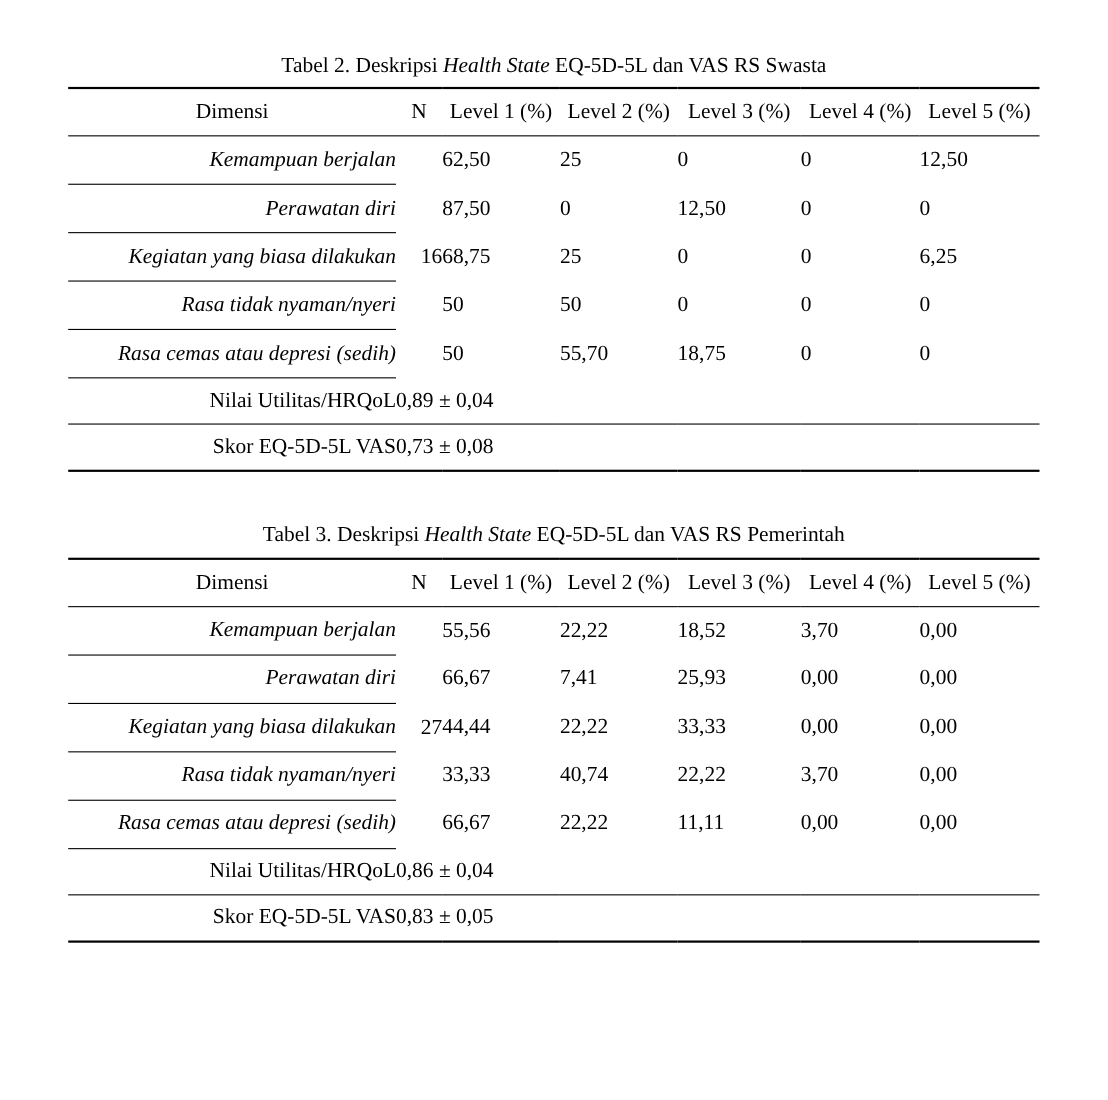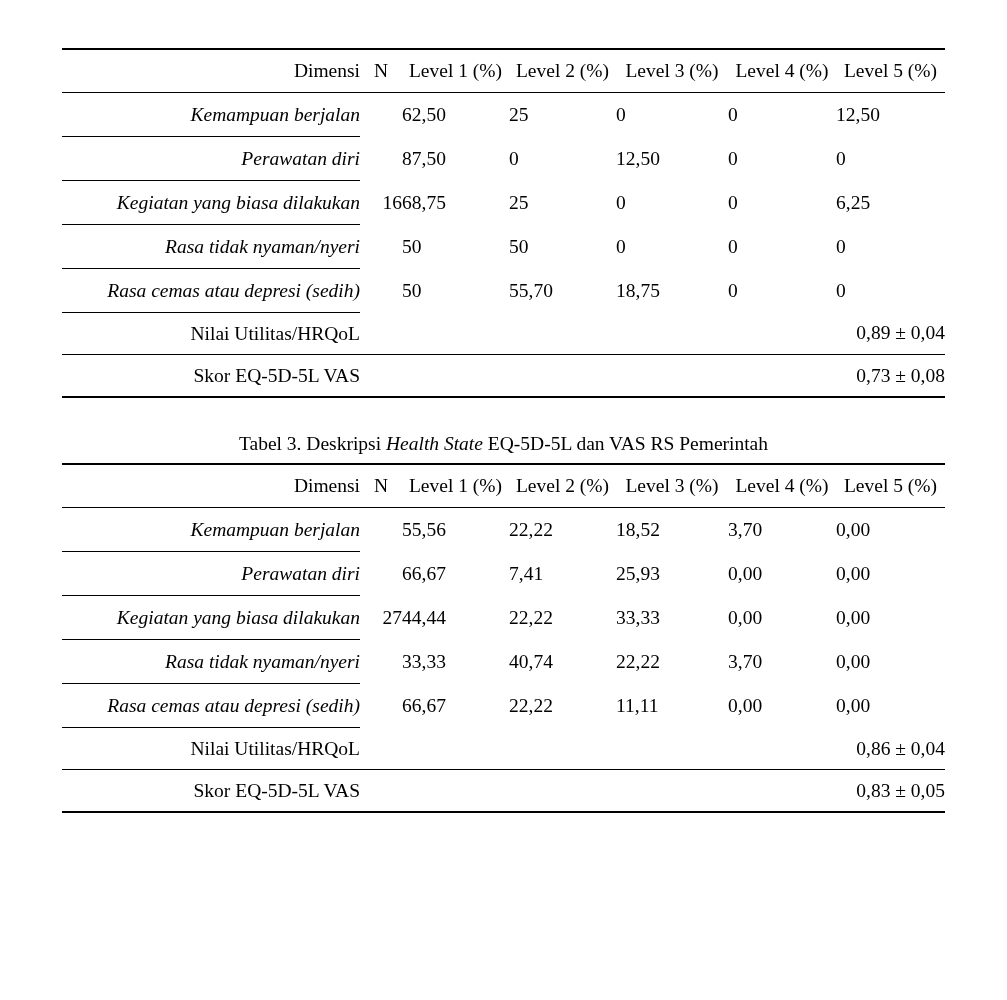--- a/index.html
+++ b/index.html
@@ -19,21 +19,21 @@
     width: 1007px;
     height: 1000px;
     box-sizing: border-box;
     padding: 48px 62px 0 62px;
   }
   .table-block {
     width: 883px;
     margin: 0 auto;
   }
   .table-block.second {
-    margin-top: 34px;
+    margin-top: 46px;
   }
   .caption {
     text-align: center;
     font-size: 19.5px;
     line-height: 1.25;
     margin-bottom: 7px;
     white-space: nowrap;
   }
   .caption .it {
     font-style: italic;
@@ -50,21 +50,21 @@
     font-weight: normal;
   }
   .hdr-row th {
     height: 42px;
     font-weight: bold;
     font-size: 19.5px;
     text-align: center;
     white-space: nowrap;
   }
   .hdr-row th.dim {
-    text-align: right;
+    text-align: center;
   }
   .rule-top {
     border-top: 2.2px solid #000;
   }
   .rule-under-head {
     border-bottom: 1.3px solid #000;
   }
   .dim-cell {
     text-align: right;
     padding-left: 4px !important;
@@ -87,40 +87,43 @@
   .summary-row td {
     height: 41px;
     border-bottom: 1.2px solid #000;
   }
   .summary-label {
     text-align: right;
     padding-left: 4px !important;
     white-space: nowrap;
   }
   .summary-value {
-    text-align: right;
+    text-align: left;
     white-space: nowrap;
   }
   .bottom-rule {
     border-bottom: 2.2px solid #000;
   }
   col.c-dim { width: 298px; }
   col.c-n   { width: 42px; }
   col.c-l1  { width: 107px; }
   col.c-l2  { width: 107px; }
   col.c-l3  { width: 112px; }
   col.c-l4  { width: 108px; }
   col.c-l5  { width: 109px; }
 </style>
 </head>
 <body>
 
 <div class="page">
 
   <div class="table-block">
+    <div class="caption">
+      <span>Tabel 2. Deskripsi </span><span class="it">Health State</span><span> EQ-5D-5L dan VAS RS Swasta</span>
+    </div>
     <table class="eq">
       <colgroup>
         <col class="c-dim">
           <col class="c-n">
           <col class="c-l1">
           <col class="c-l2">
           <col class="c-l3">
           <col class="c-l4">
           <col class="c-l5">
       </colgroup>

